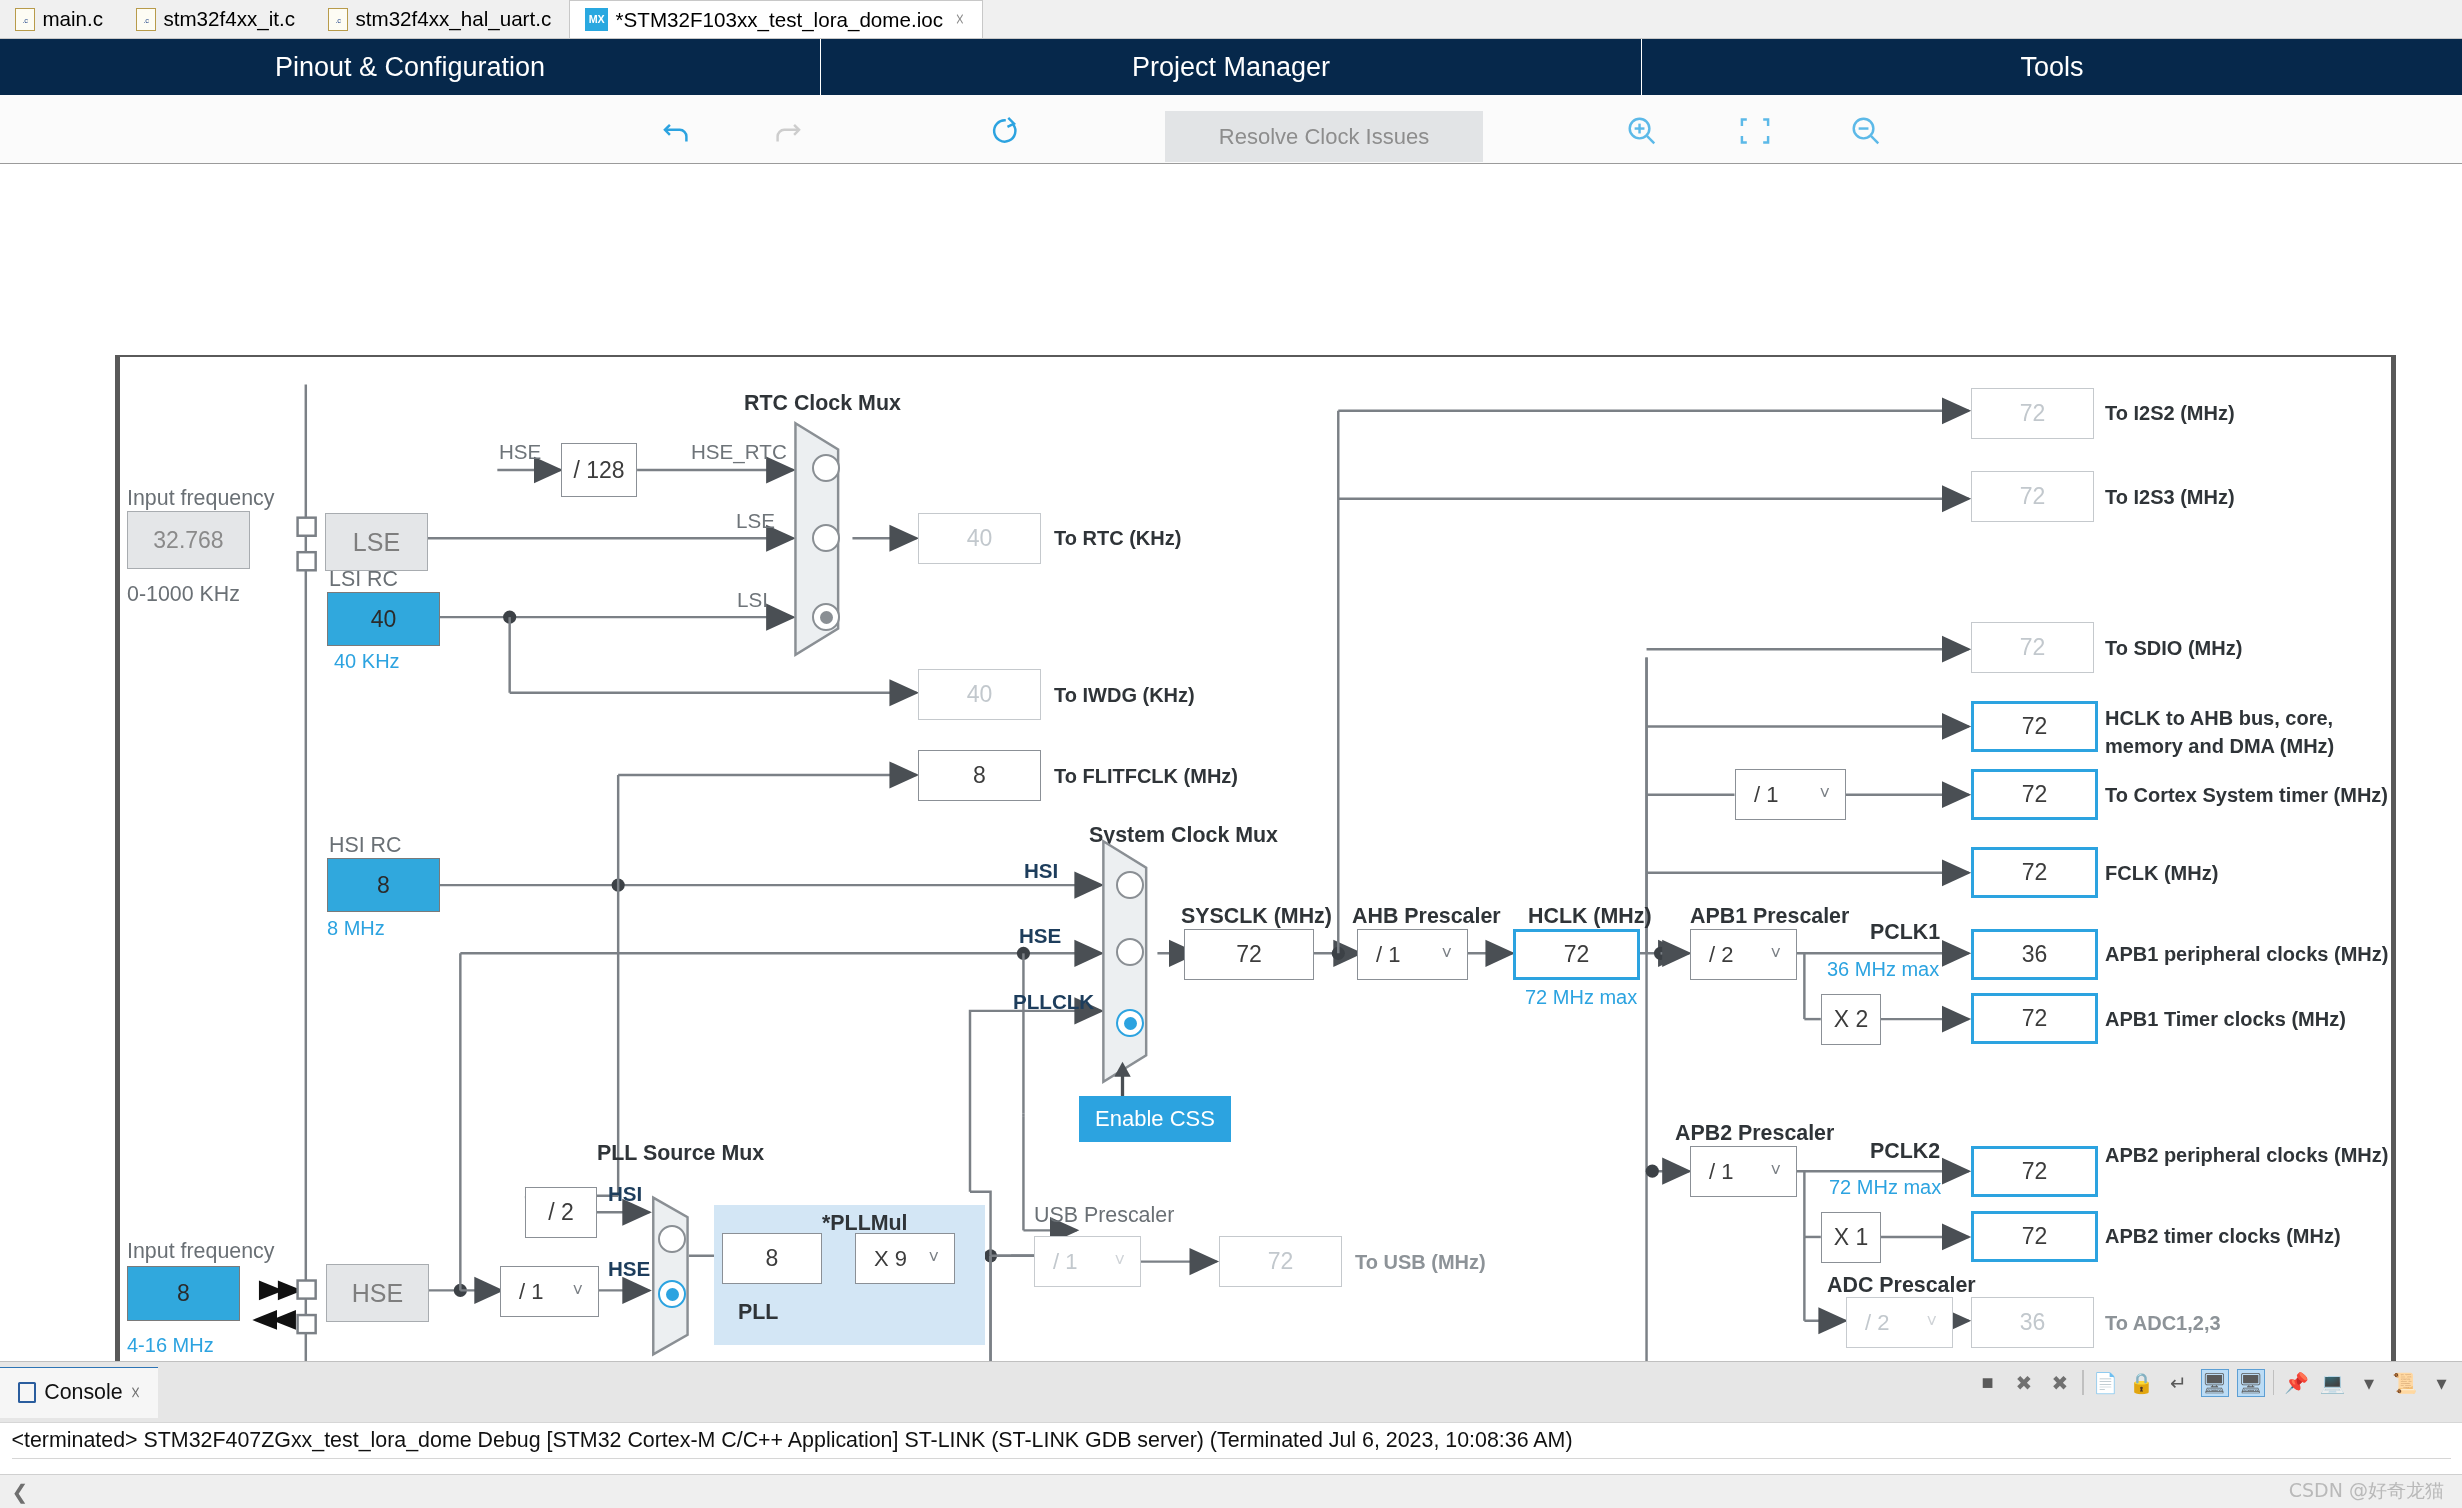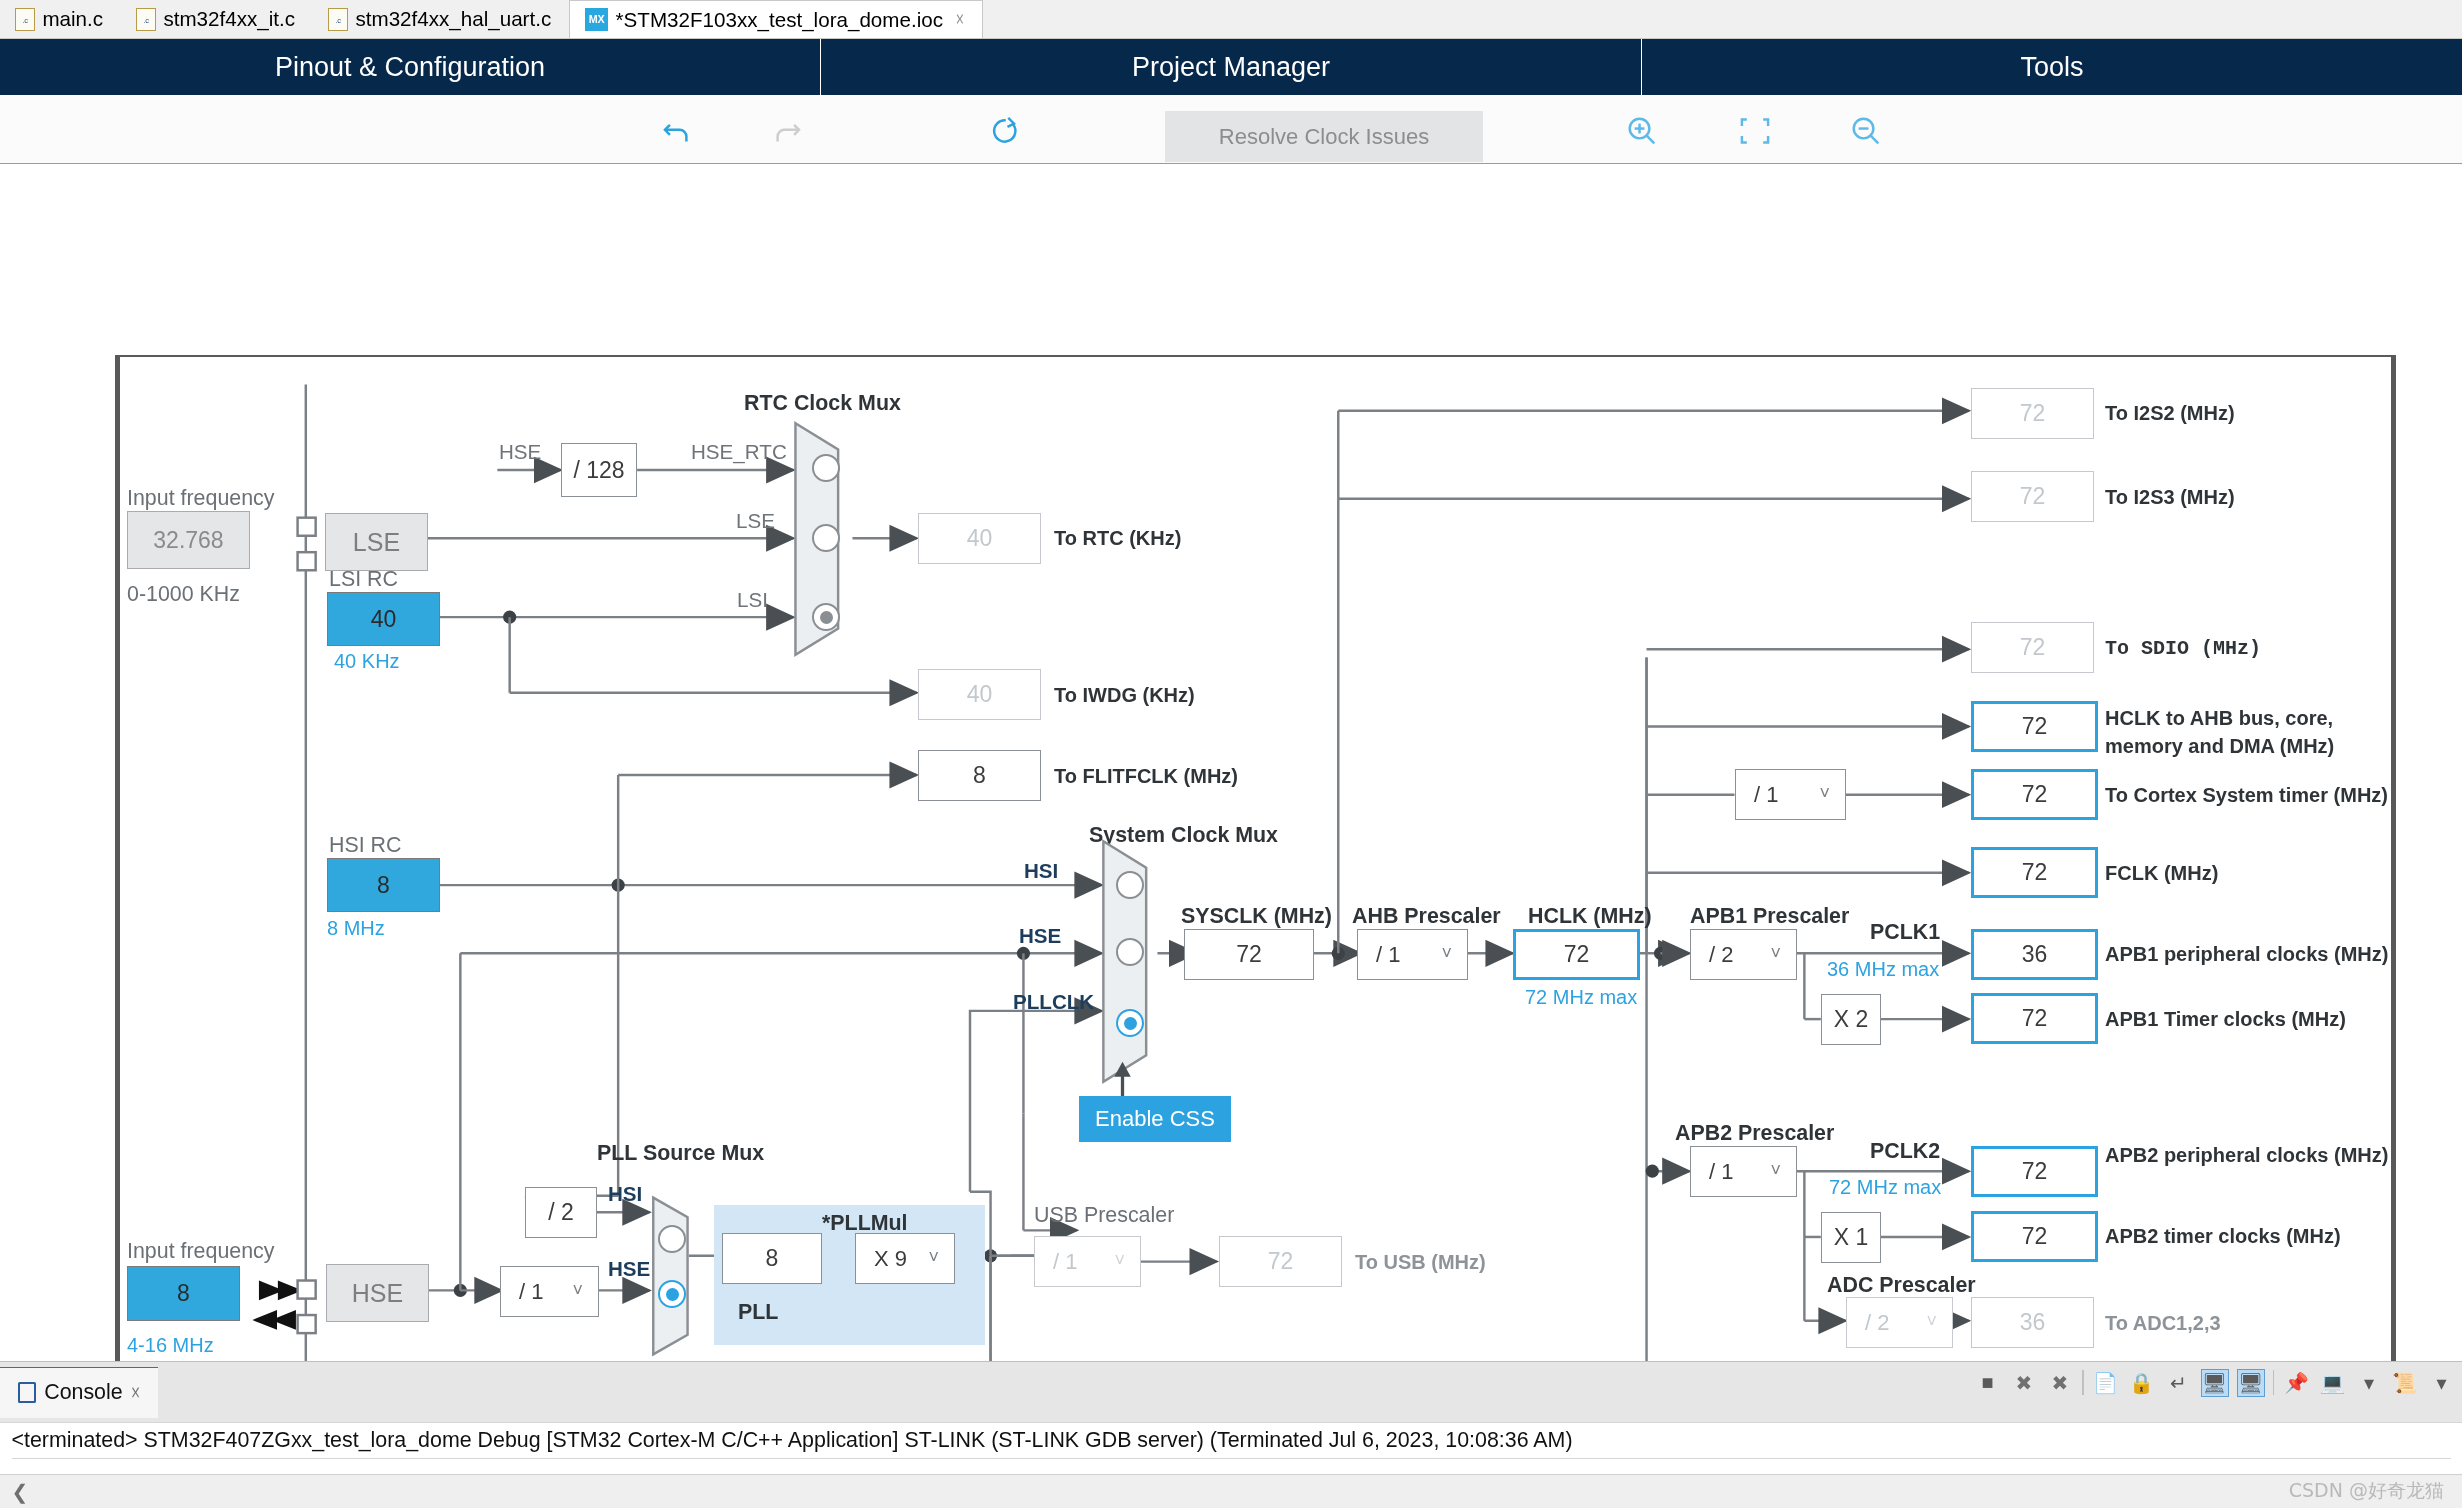--- a/index.html
+++ b/index.html
@@ -608,21 +608,21 @@
   <div class="vbox blue" style="left:1513px; top:765px; width:127px; height:51px;">72</div>
   <div class="lbl blue" style="left:1525px; top:822px;">72 MHz max</div>
 
   <div class="vbox dimbox" style="left:1971px; top:224px; width:123px; height:51px;">72</div>
   <div class="lbl out" style="left:2105px; top:238px;">To I2S2 (MHz)</div>
 
   <div class="vbox dimbox" style="left:1971px; top:307px; width:123px; height:51px;">72</div>
   <div class="lbl out" style="left:2105px; top:322px;">To I2S3 (MHz)</div>
 
   <div class="vbox dimbox" style="left:1971px; top:458px; width:123px; height:51px;">72</div>
-  <div class="lbl out" style="left:2105px; top:473px;font-family:Liberation Mono, monospace;">To SDIO (MHz)</div>
+  <div class="lbl out" style="left:2105px; top:473px;">To SDIO (MHz)</div>
 
   <div class="vbox blue" style="left:1971px; top:537px; width:127px; height:51px;">72</div>
   <div class="lbl out" style="left:2105px; top:543px;">HCLK to AHB bus, core,</div>
   <div class="lbl out" style="left:2105px; top:571px;">memory and DMA (MHz)</div>
 
   <div class="sel" style="left:1735px; top:605px; width:111px; height:51px;">
     <span>/ 1</span>
     <span class="chev">˅</span>
   </div>
   <div class="vbox blue" style="left:1971px; top:605px; width:127px; height:51px;">72</div>

